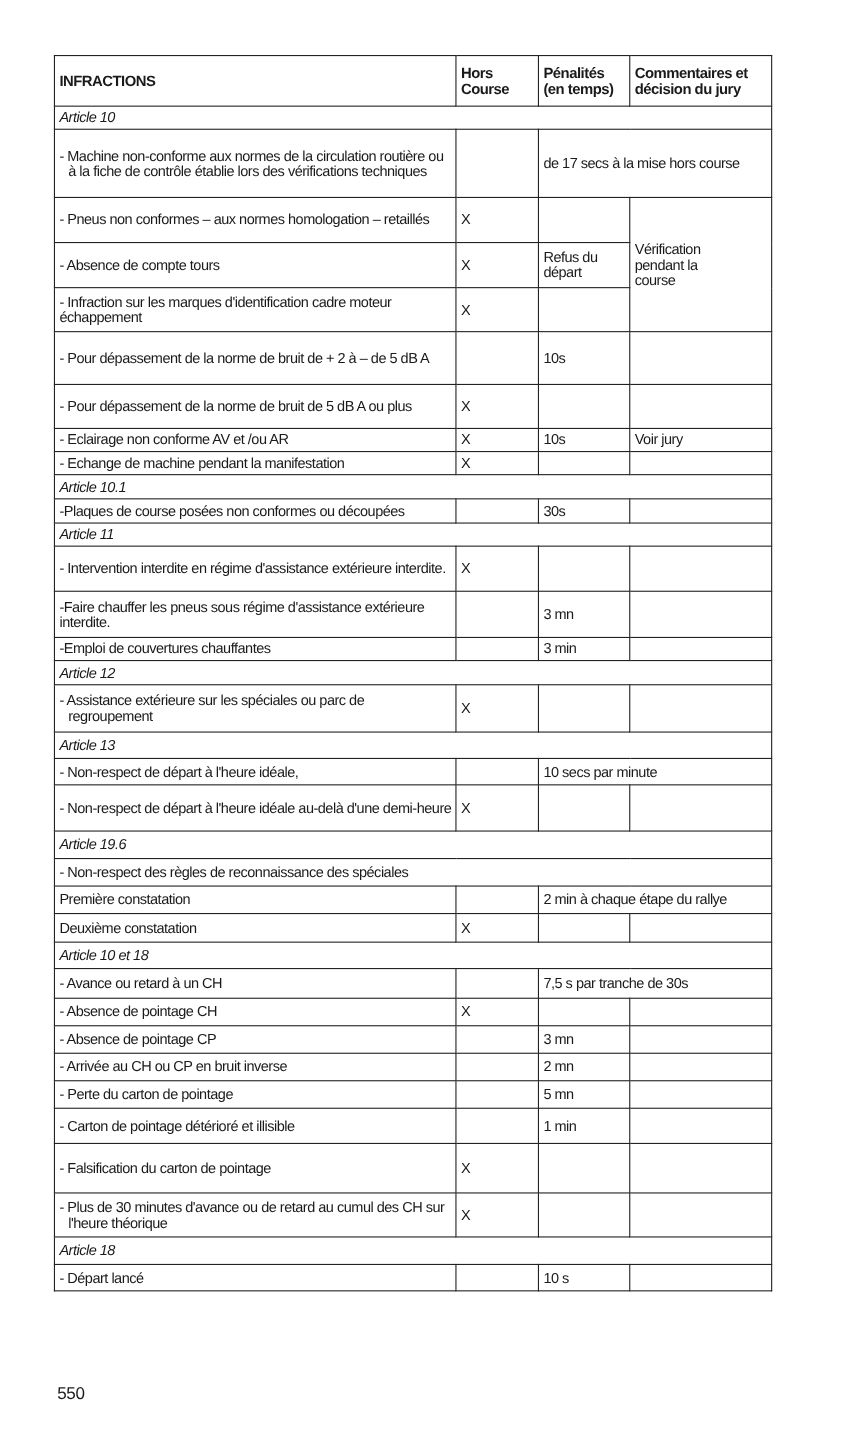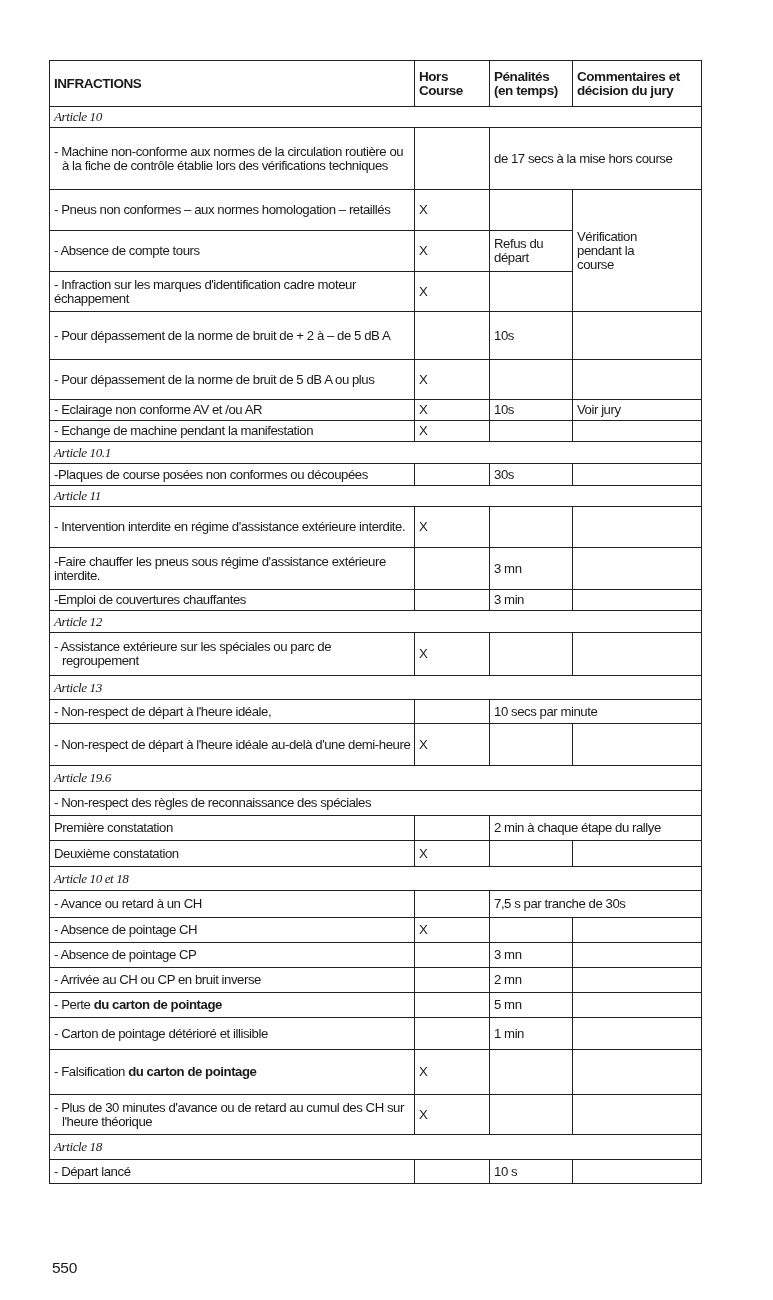--- a/index.html
+++ b/index.html
@@ -1,38 +1,38 @@
 <!DOCTYPE html>
 <html><head>
 <meta charset="utf-8">
 <style>
   html, body { margin: 0; padding: 0; background: #ffffff; }
   body { width: 773px; height: 1300px; position: relative; overflow: hidden;
          font-family: "Liberation Sans", sans-serif; color: #1a1a1a; }
   .page { position: absolute; left: 0; top: 0; width: 773px; height: 1300px; }
   table.infractions {
-    position: absolute; left: 49px; top: 60px; width: 652px;
+    position: absolute; left: 49px; top: 50px; width: 652px;
     border-collapse: collapse; table-layout: fixed;
     font-size: 13.2px; line-height: 14px; letter-spacing: -0.45px;
   }
   table.infractions td, table.infractions th {
     border: 1.5px solid #222;
     padding: 0 3px 0 4px;
     vertical-align: middle;
     text-align: left;
     font-weight: normal;
     overflow: hidden;
   }
   col.c1 { width: 365px; }
   col.c2 { width: 75px; }
   col.c3 { width: 83px; }
   col.c4 { width: 129px; }
   th { font-weight: bold !important; font-size: 13.5px; line-height: 14px; }
-  .article td { font-weight: bold; font-style: italic; font-family: Liberation Serif, serif; }
-  .bold { font-weight: bold; }
+  .article td { font-weight: bold; font-style: italic; }
+  .bold { font-weight: normal; }
   .hang { display: block; padding-left: 8px; text-indent: -8px; }
   .page-num { position: absolute; left: 52px; top: 1259px; font-size: 15.5px;
               letter-spacing: -0.3px; }
 </style>
 </head>
 <body>
 
 <div class="page">
 <table class="infractions">
   <colgroup>

